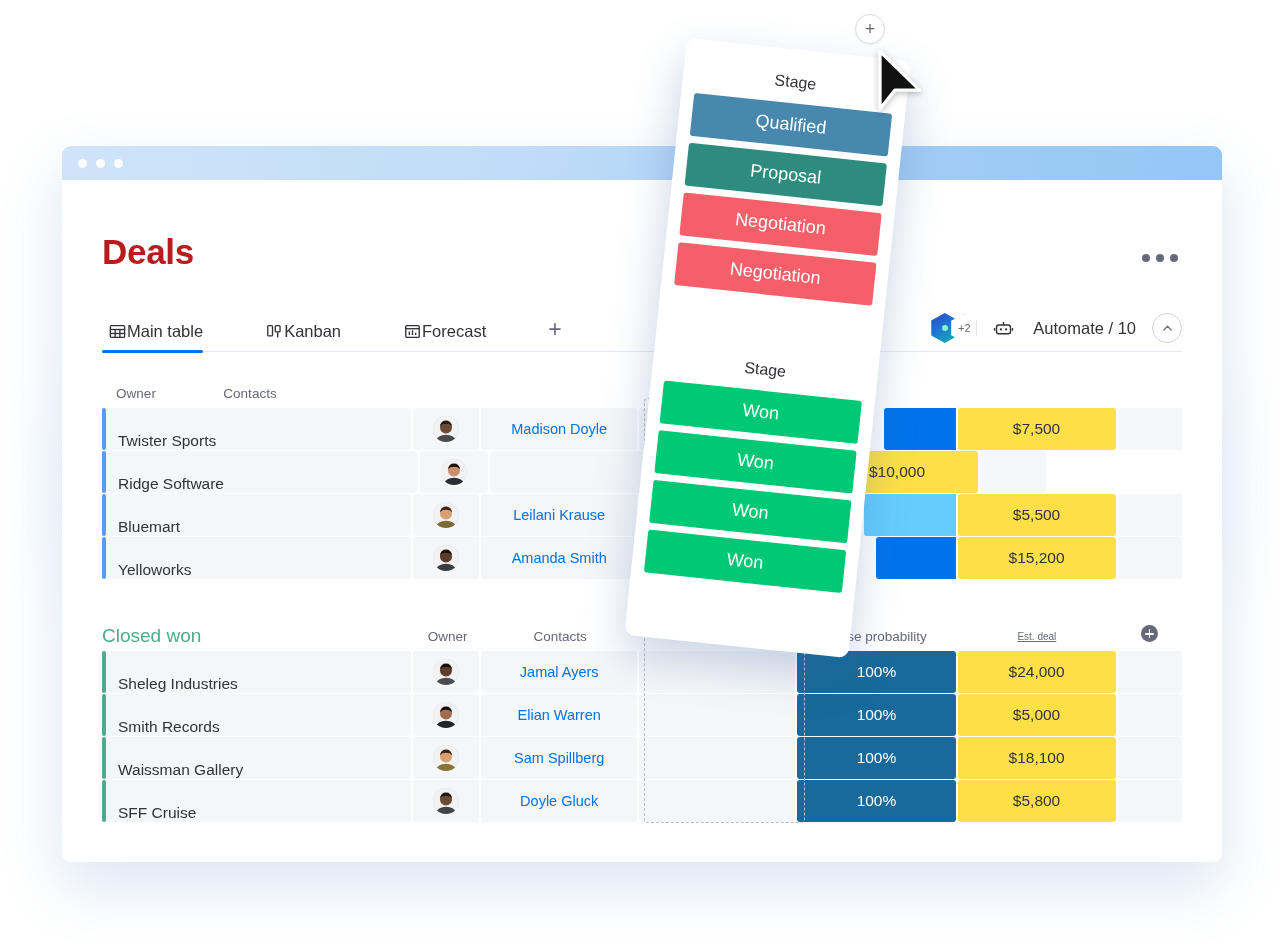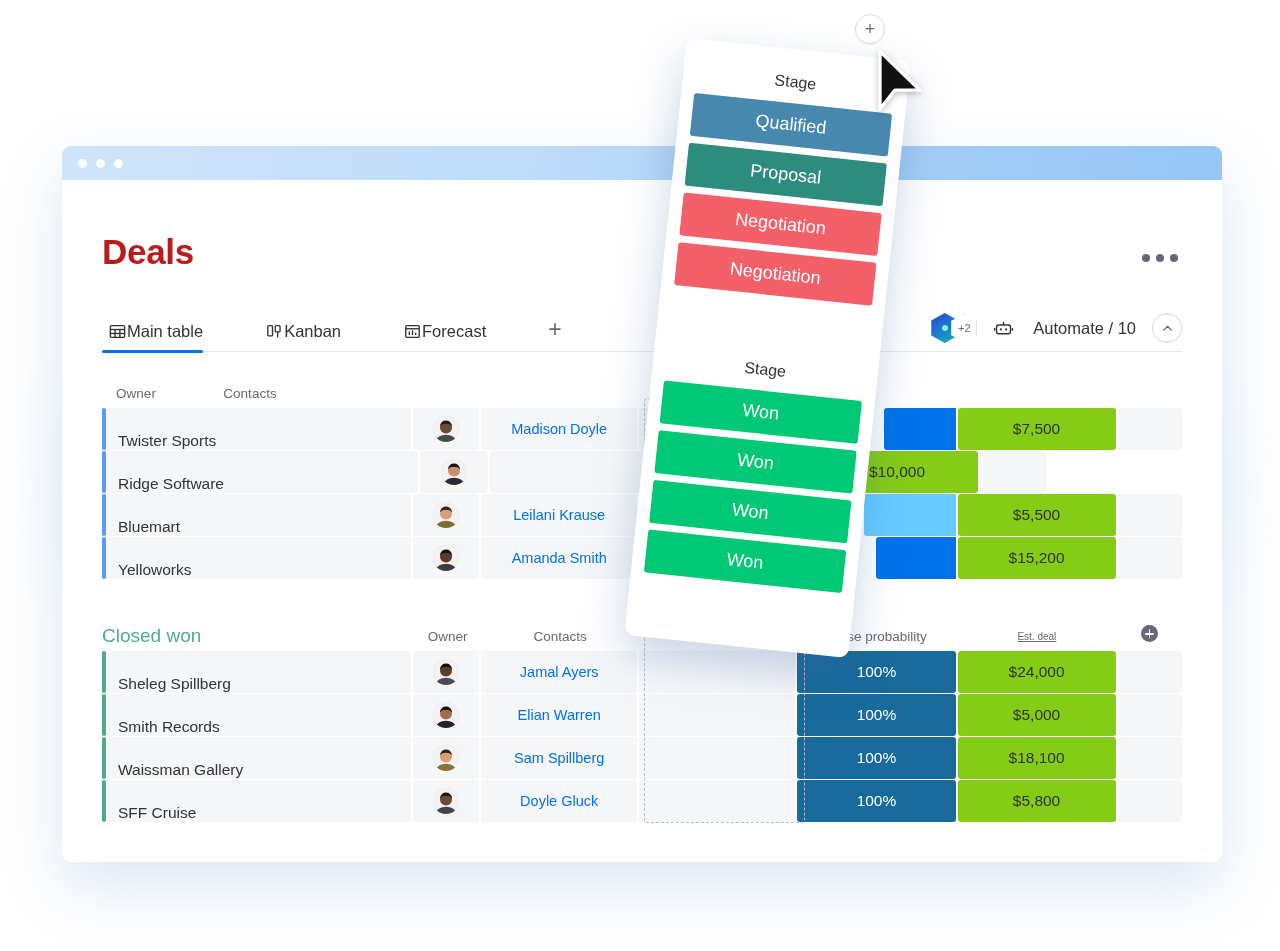--- a/index.html
+++ b/index.html
@@ -229,21 +229,21 @@
   }
   .cell-gap {
     width: 160px; background: #f5f6f8; margin-left: 2px; border-radius: 3px;
   }
   .cell-prob {
     width: 162px; margin-left: 2px; border-radius: 3px;
     display: flex; align-items: center; justify-content: center;
     color: #ffffff; font-size: 15.5px;
   }
   .cell-deal {
-    width: 162px; background: #84cc16; margin-left: 2px; border-radius: 3px;
+    width: 162px; background: #fde047; margin-left: 2px; border-radius: 3px;
     display: flex; align-items: center; justify-content: center;
     font-size: 15.5px; color: #323338;
   }
   .cell-end {
     width: 66px; background: #f5f6f8; margin-left: 2px; border-radius: 3px;
   }
 
   
   .dashdrop {
     position: absolute;
@@ -510,21 +510,21 @@
           <div class="col-contacts">Contacts</div>
           <div class="col-gap"></div>
           <div class="col-prob">Close probability</div>
           <div class="col-deal">Est. deal</div>
           <div class="col-add"><span class="addcol"></span></div>
         </div>
         <div id="rows-1">
             <div class="row">
               <div class="cell-name">
                 <span class="accent" style="background:#4eab8d"></span>
-                <span>Sheleg Spillberg</span>
+                <span>Sheleg Industries</span>
               </div>
               <div class="cell-owner">
                 <span class="avatar"><svg viewBox="0 0 32 32" width="26" height="26">
                     <rect width="32" height="32" fill="#f2f2f2"></rect>
                     <path d="M2 32 q4 -9 14 -9 t14 9 z" fill="#4b4b51"></path>
                     <circle cx="16" cy="14" r="7.4" fill="#5d3d2b"></circle>
                     <path d="M8.4 12.5 q1.5 -7 7.6 -7 t7.6 7 q-2.5 -3 -7.6 -3 t-7.6 3 z" fill="#160f0a"></path>
                   </svg></span>
               </div>
               <div class="cell-contacts">

